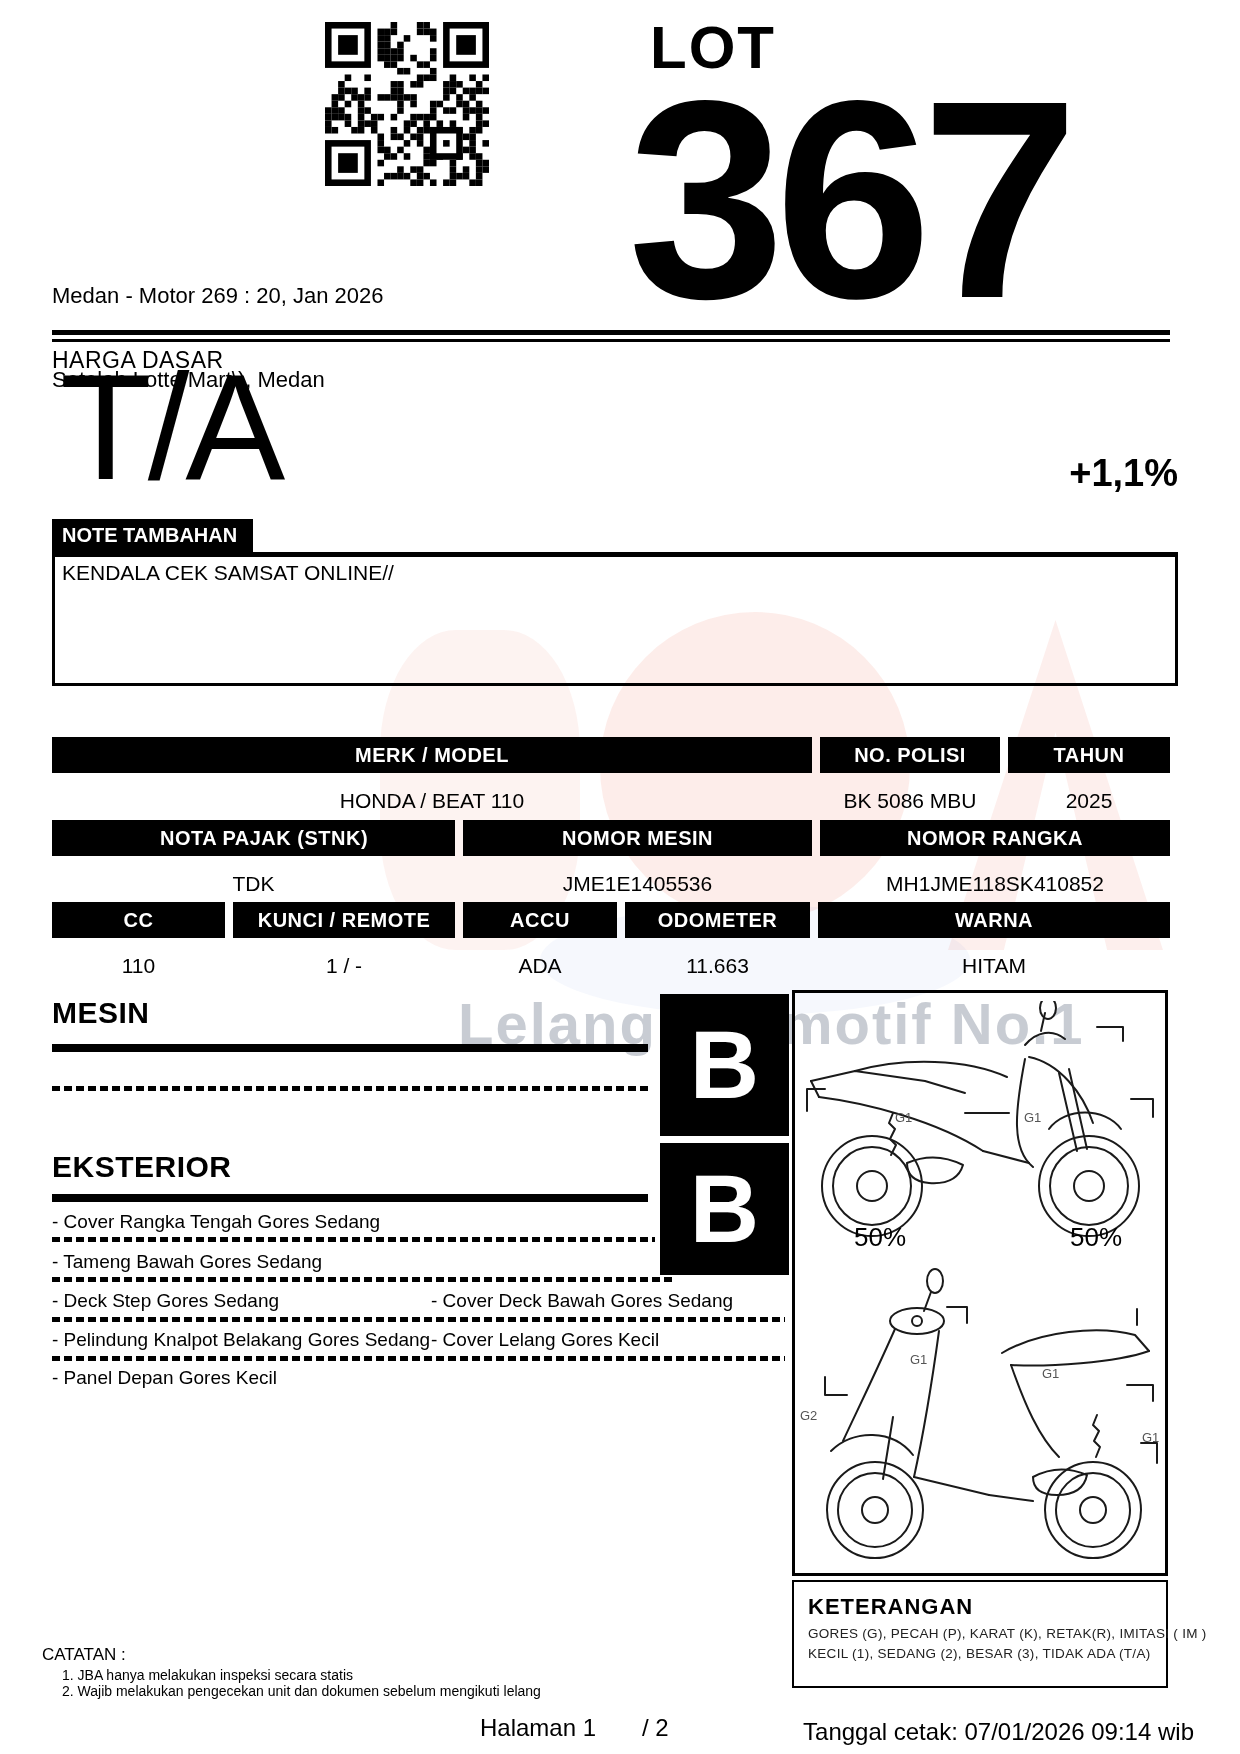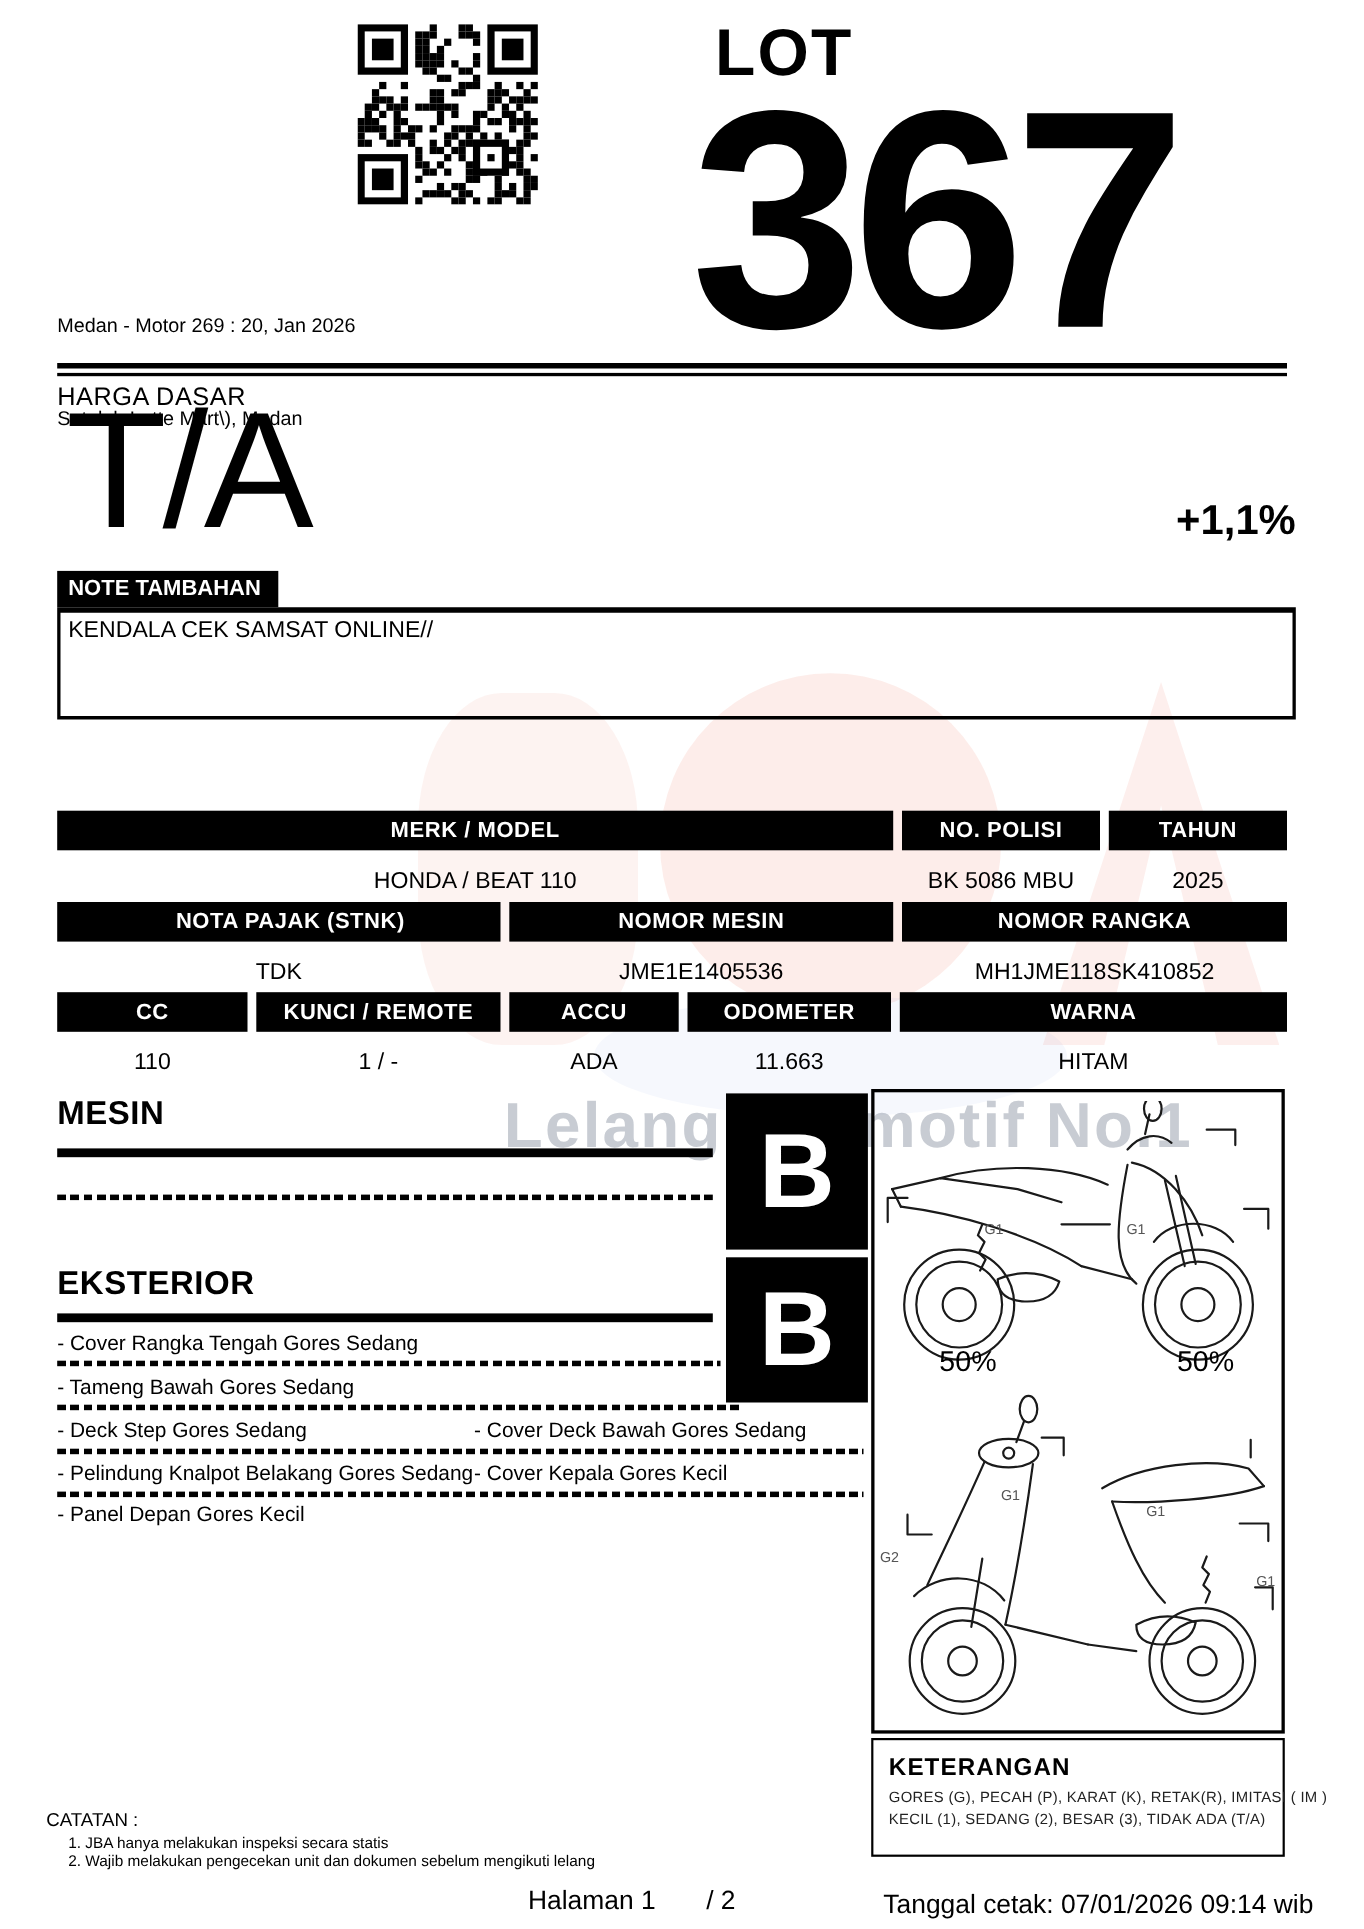--- a/index.html
+++ b/index.html
@@ -9,30 +9,30 @@
   .abs{position:absolute;}
   .z{z-index:2;}
   
   .wm{position:absolute;z-index:1;pointer-events:none;}
   .wm-circle{border-radius:50%;background:rgba(232,80,50,.10);}
   .wm-blob{border-radius:38%;background:rgba(232,80,50,.07);}
   .wm-tri{background:rgba(232,80,50,.09);clip-path:polygon(50% 0,100% 100%,74% 100%,50% 34%,26% 100%,0 100%);}
   .wm-swoosh{border-radius:50%;background:rgba(80,110,220,.05);}
   .wm-text{font-size:58px;font-weight:bold;letter-spacing:2px;color:rgba(150,158,170,.52);white-space:nowrap;}
   
-  .addr{font-size:18px;line-height:28px;white-space:pre;}
+  .addr{font-size:22px;line-height:28px;white-space:pre;}
   .lot-label{font-size:60px;font-weight:bold;margin-left:22px;letter-spacing:2px;line-height:1;}
   .lot-number{font-size:282px;font-weight:bold;line-height:.82;letter-spacing:-10px;margin-top:6px;}
   .dbl-rule{border-top:5px solid #000;border-bottom:3px solid #000;height:12px;}
   .harga-label{font-size:23px;letter-spacing:.5px;}
   .ta{font-size:150px;line-height:1;letter-spacing:-4px;}
   .adj{font-size:38px;font-weight:bold;}
   
   .note-tab{background:#000;color:#fff;font-size:20px;font-weight:bold;padding:5px 10px 4px 10px;width:201px;height:33px;}
-  .note-box{border:3px solid #000;border-top:5px solid #000;width:1126px;height:102px;font-size:21px;padding:4px 7px;}
+  .note-box{border:3px solid #000;border-top:5px solid #000;width:1126px;height:134px;font-size:21px;padding:4px 7px;}
   
   .trow{display:flex;gap:8px;width:1220px;}
   .band{background:#000;color:#fff;height:36px;display:flex;align-items:center;justify-content:center;
         font-size:20px;font-weight:bold;letter-spacing:.5px;}
   .vcell{height:26px;display:flex;align-items:center;justify-content:center;font-size:21px;}
   
   .sec-title{font-size:30px;font-weight:bold;letter-spacing:.5px;}
   .sec-rule{background:#000;height:8px;}
   .dotted{height:5px;background-image:repeating-linear-gradient(90deg,#000 0 8px,transparent 8px 12px);}
   .grade-box{background:#000;color:#fff;display:flex;align-items:center;justify-content:center;
@@ -353,21 +353,21 @@
   <div class="abs z dotted" style="left:52px;top:1237px;width:603px;"></div>
 
   <div class="abs z item" style="left:52px;top:1251px;">- Tameng Bawah Gores Sedang</div>
   <div class="abs z dotted" style="left:52px;top:1277px;width:620px;"></div>
 
   <div class="abs z item" style="left:52px;top:1290px;">- Deck Step Gores Sedang</div>
   <div class="abs z item" style="left:431px;top:1290px;">- Cover Deck Bawah Gores Sedang</div>
   <div class="abs z dotted" style="left:52px;top:1317px;width:733px;"></div>
 
   <div class="abs z item" style="left:52px;top:1329px;">- Pelindung Knalpot Belakang Gores Sedang</div>
-  <div class="abs z item" style="left:431px;top:1329px;">- Cover Kepala Gores Kecil</div>
+  <div class="abs z item" style="left:431px;top:1329px;">- Cover Lelang Gores Kecil</div>
   <div class="abs z dotted" style="left:52px;top:1356px;width:733px;"></div>
 
   <div class="abs z item" style="left:52px;top:1367px;">- Panel Depan Gores Kecil</div>
 
   <div class="abs z dbox" style="left:792px;top:990px;width:376px;height:586px;">
 
     <svg class="line-art abs" style="left:2px;top:8px;" width="368" height="250" viewBox="0 0 368 250">
 
       <circle cx="75" cy="185" r="50"></circle>
         <circle cx="75" cy="185" r="39"></circle>

